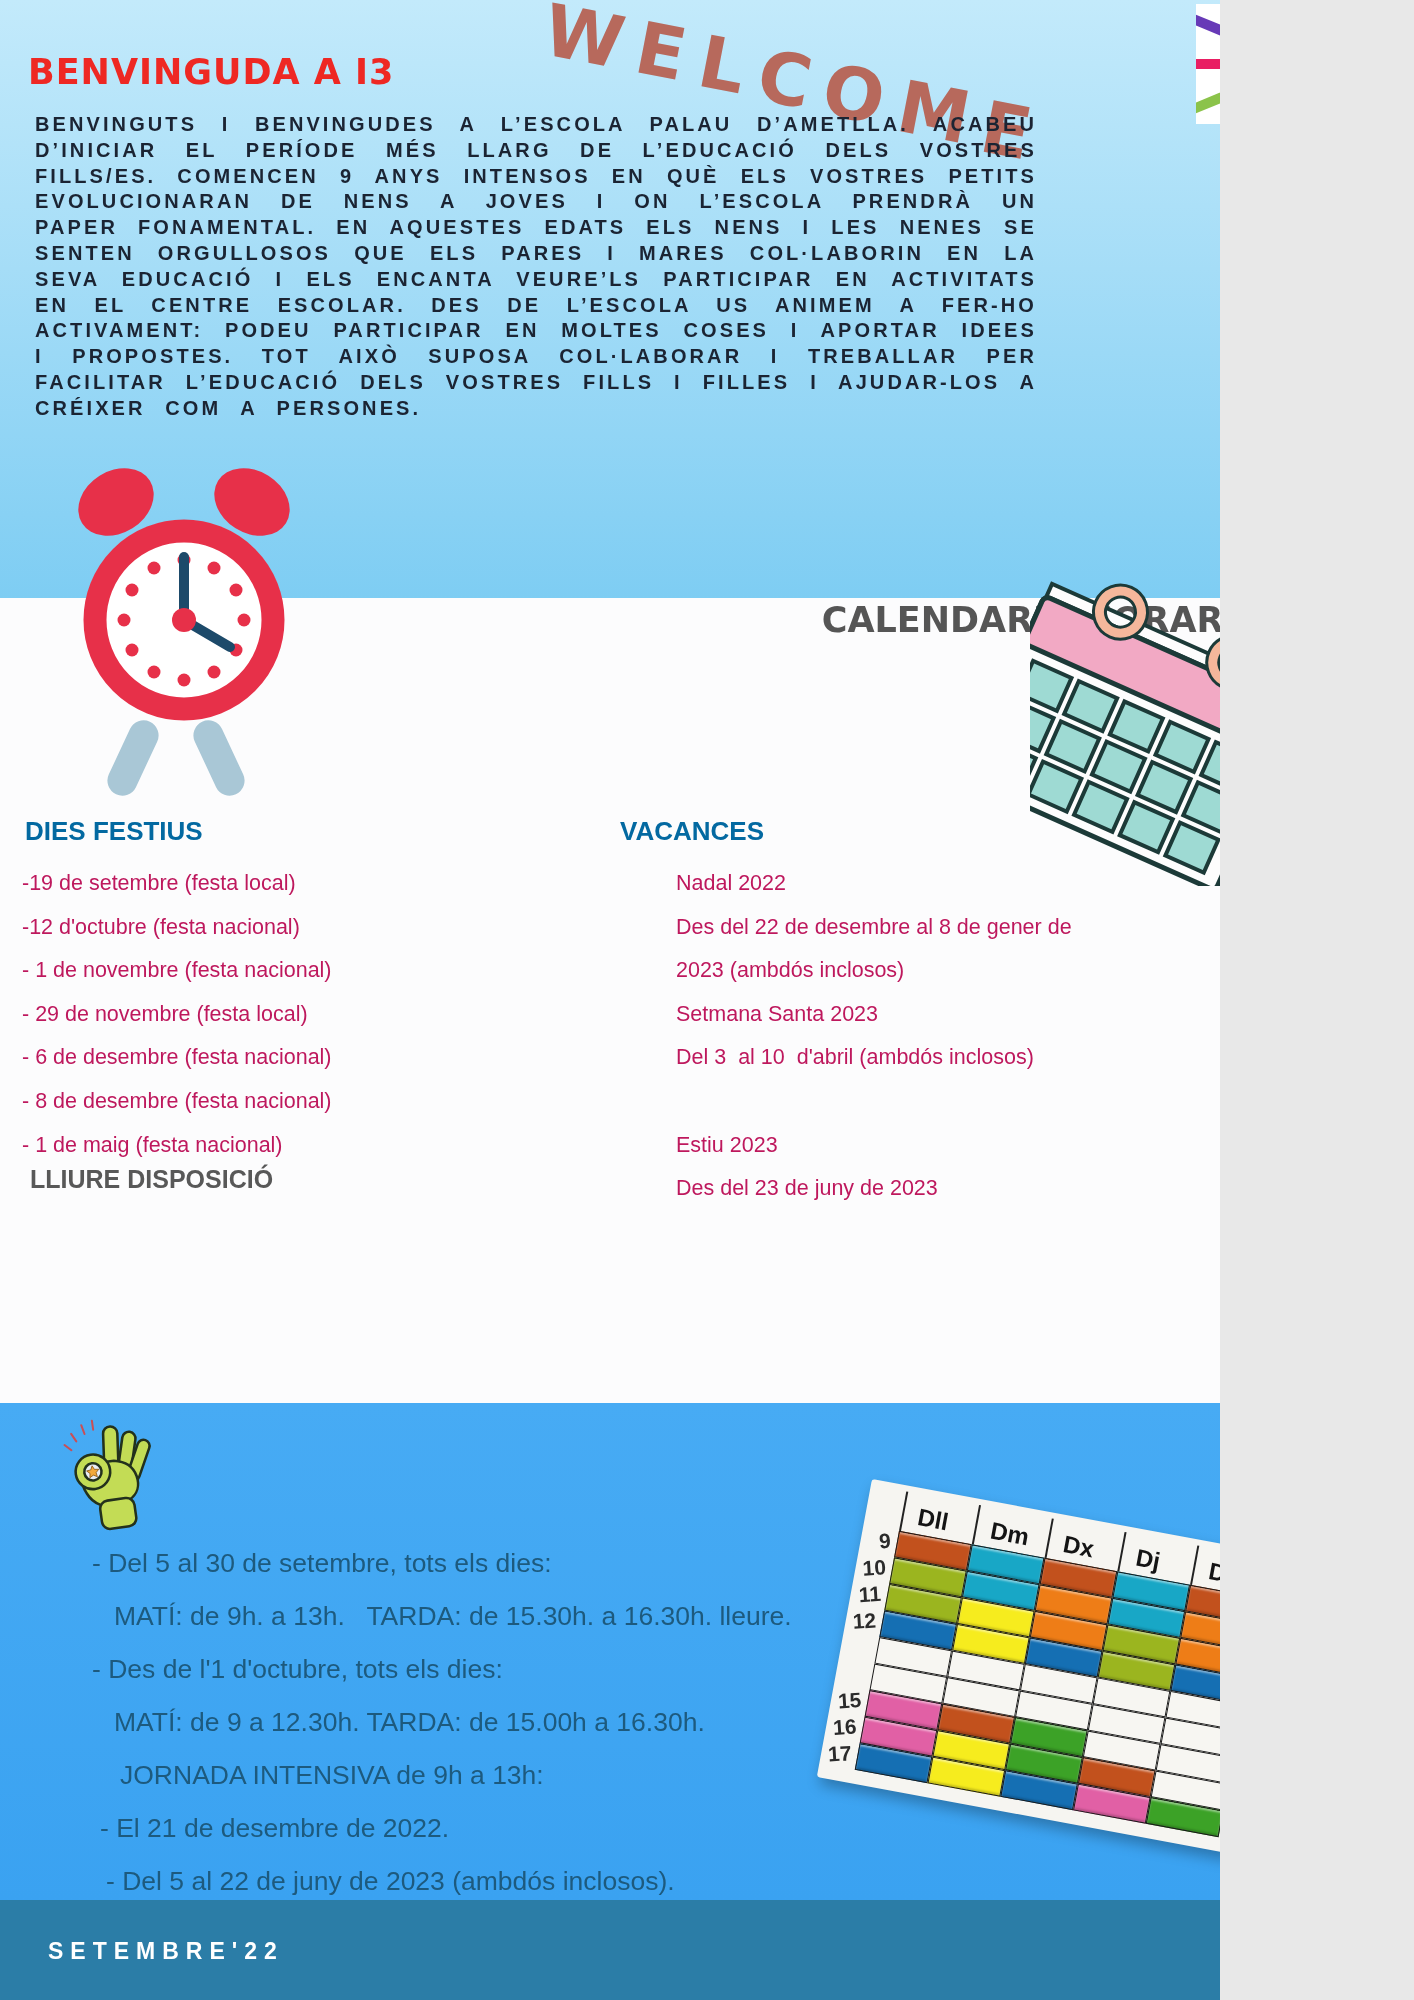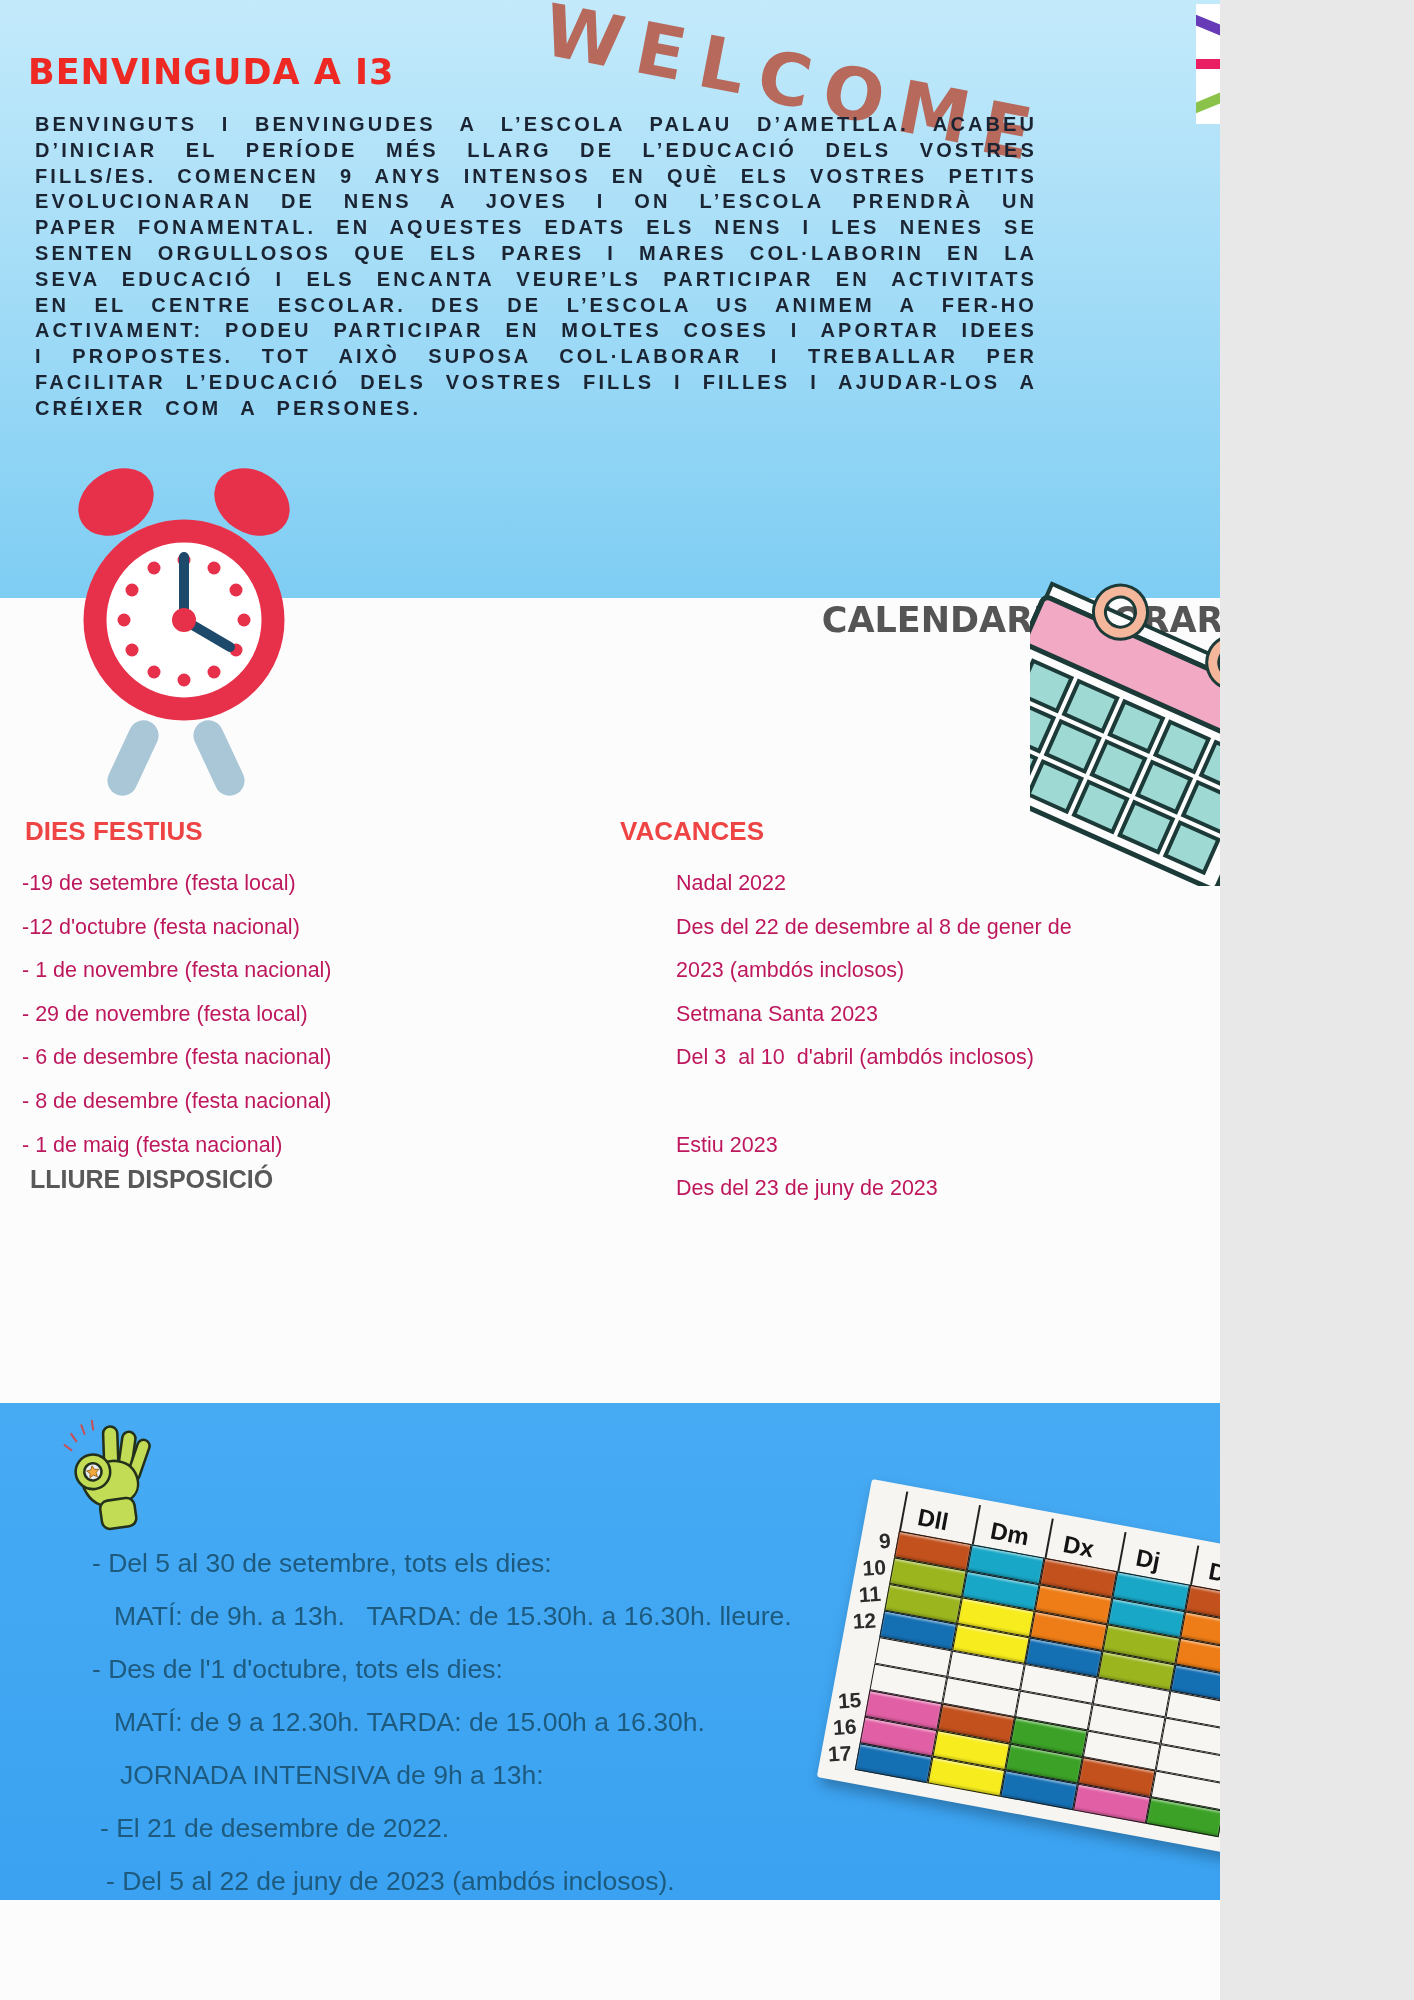--- a/index.html
+++ b/index.html
@@ -20,21 +20,21 @@
     letter-spacing:3.1px;word-spacing:11px;color:#1b2433;}
 
   
   .clock{position:absolute;left:56px;top:430px;width:240px;height:380px;}
   .cal-heading{position:absolute;left:0;top:600px;width:1386px;text-align:right;
     font-family:"DejaVu Sans",sans-serif;font-weight:800;font-size:35px;color:#555;}
   .cal-sub{position:absolute;left:0;top:710px;width:1356px;text-align:center;
     font-weight:700;font-size:37px;color:#575757;}
   .calendar-illus{position:absolute;left:1030px;top:538px;width:340px;height:348px;}
 
-  .col-heading{position:absolute;font-weight:700;font-size:26px;color:#ef4444;}
+  .col-heading{position:absolute;font-weight:700;font-size:26px;color:#0369a1;}
   .h-festius{left:25px;top:816px;}
   .h-vacances{left:620px;top:816px;width:450px;text-align:left;}
   .h-lliure{position:absolute;left:30px;top:1165px;font-weight:700;font-size:25px;color:#585858;}
 
   .list{position:absolute;font-size:21.5px;color:#be185d;white-space:pre-wrap;}
   .list .list-item{height:43.6px;line-height:43.6px;}
   .festius-list{left:22px;top:862px;}
   .lliure-list{left:22px;top:1208px;}
   .vacances-list{left:676px;top:862px;}
 
@@ -331,14 +331,18 @@
             <div class="tt-cell" style="background:#156fb3"></div>
             <div class="tt-cell" style="background:#f6ec1e"></div>
             <div class="tt-cell" style="background:#156fb3"></div>
             <div class="tt-cell" style="background:#e160a5"></div>
             <div class="tt-cell" style="background:#3ca227"></div>
           </div>
       </div>
     </div>
   </div>
 
+  <div class="footer">
+    <div class="footer-date">SETEMBRE'22</div>
+    <div class="footer-page">2</div>
+  </div>
 
 </div>
 
 </body></html>

